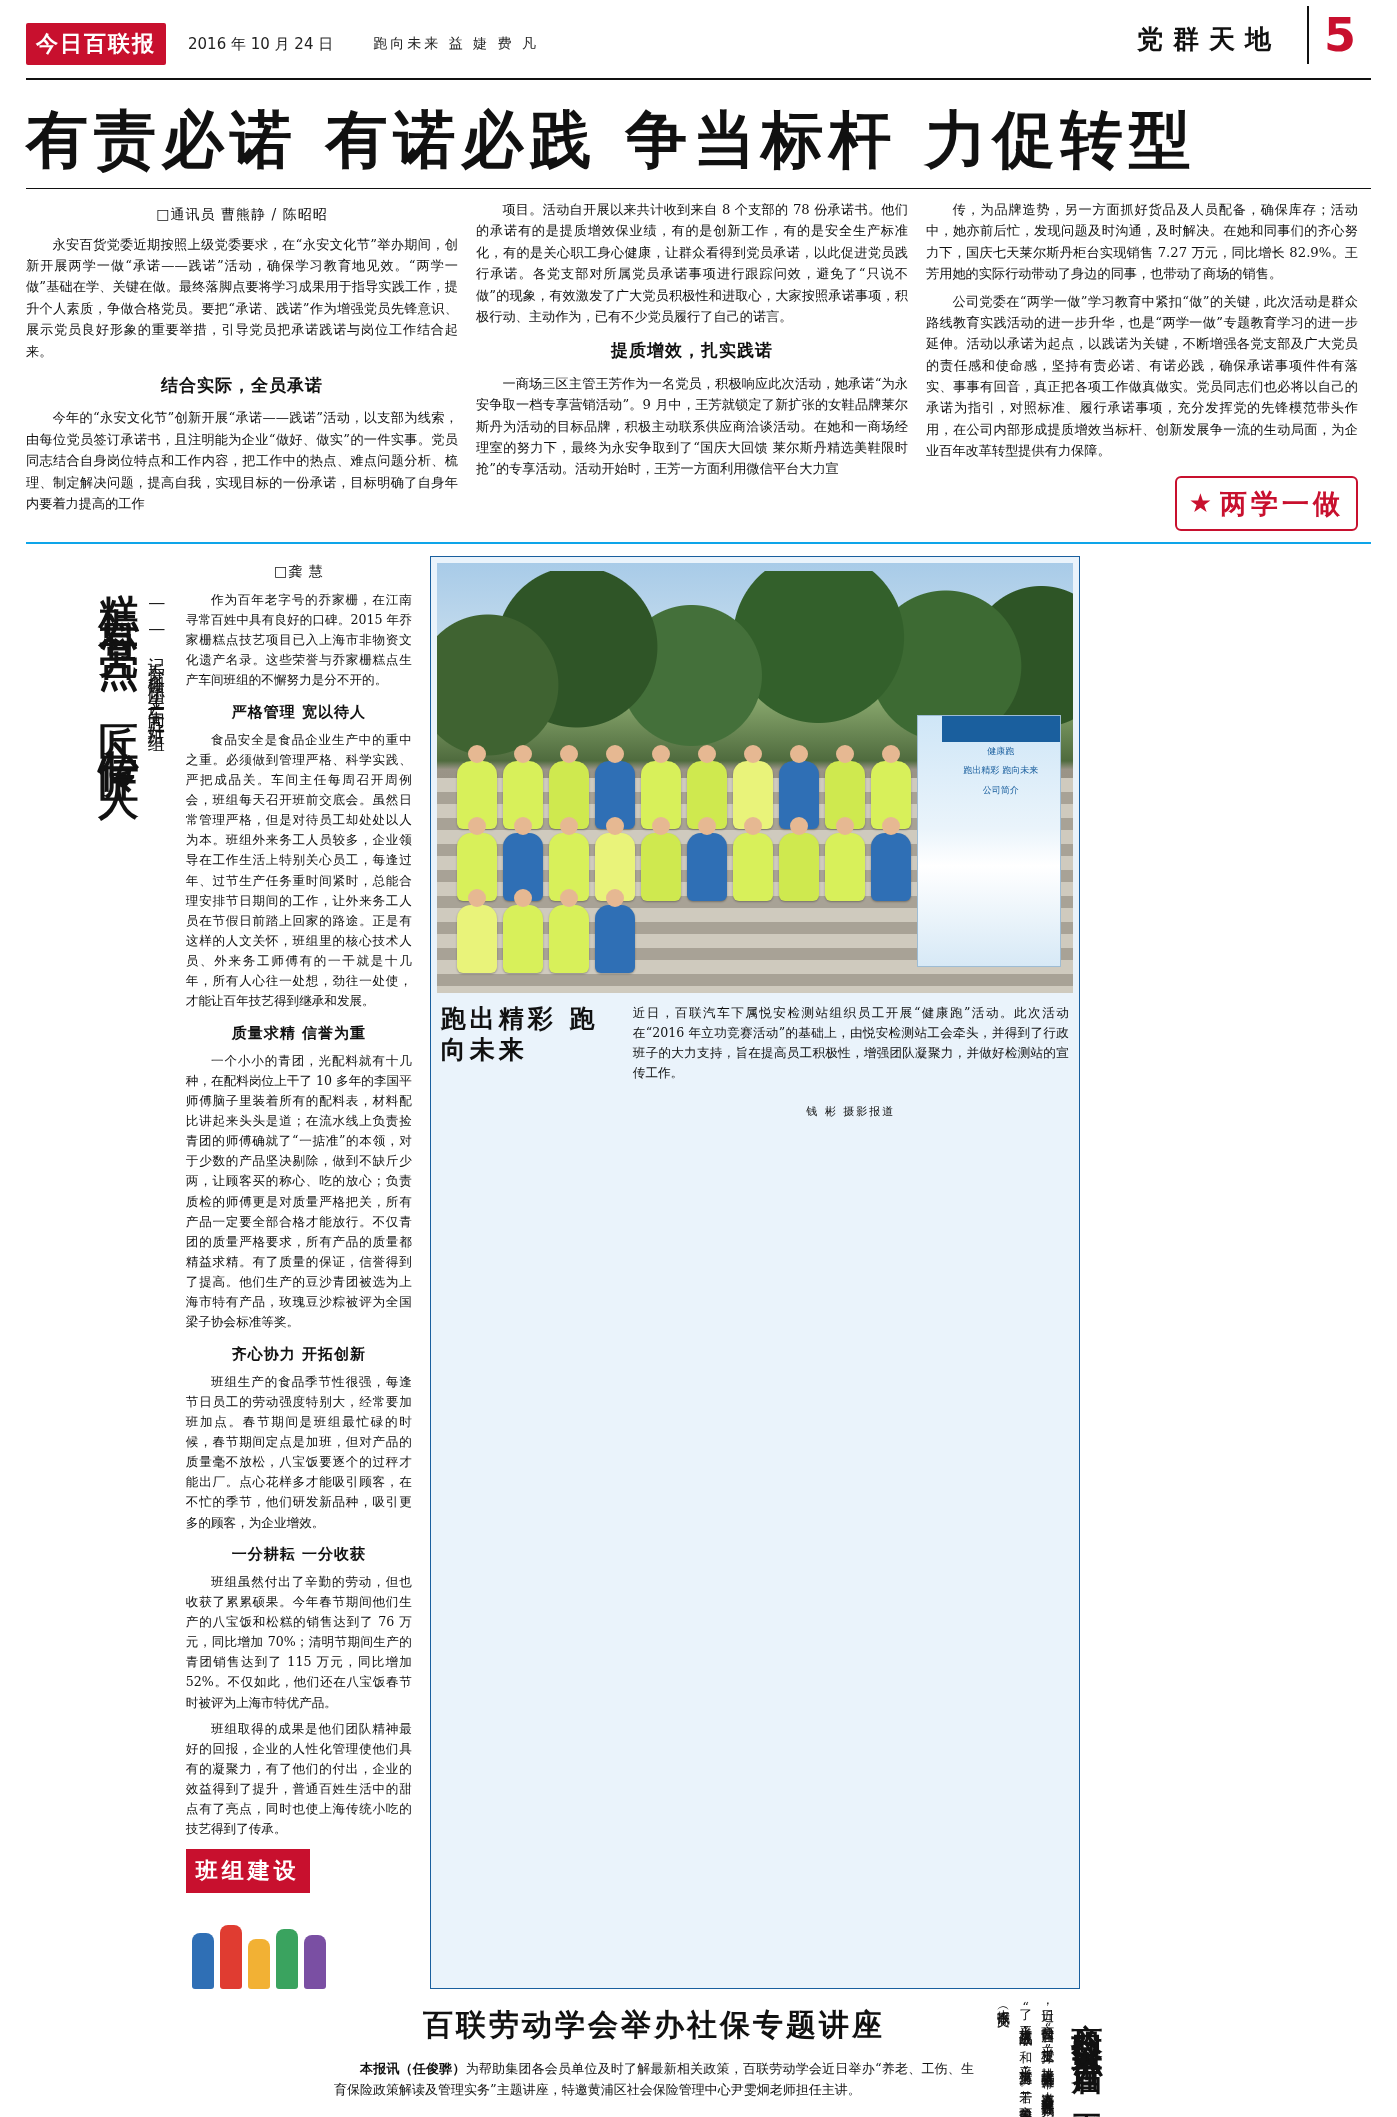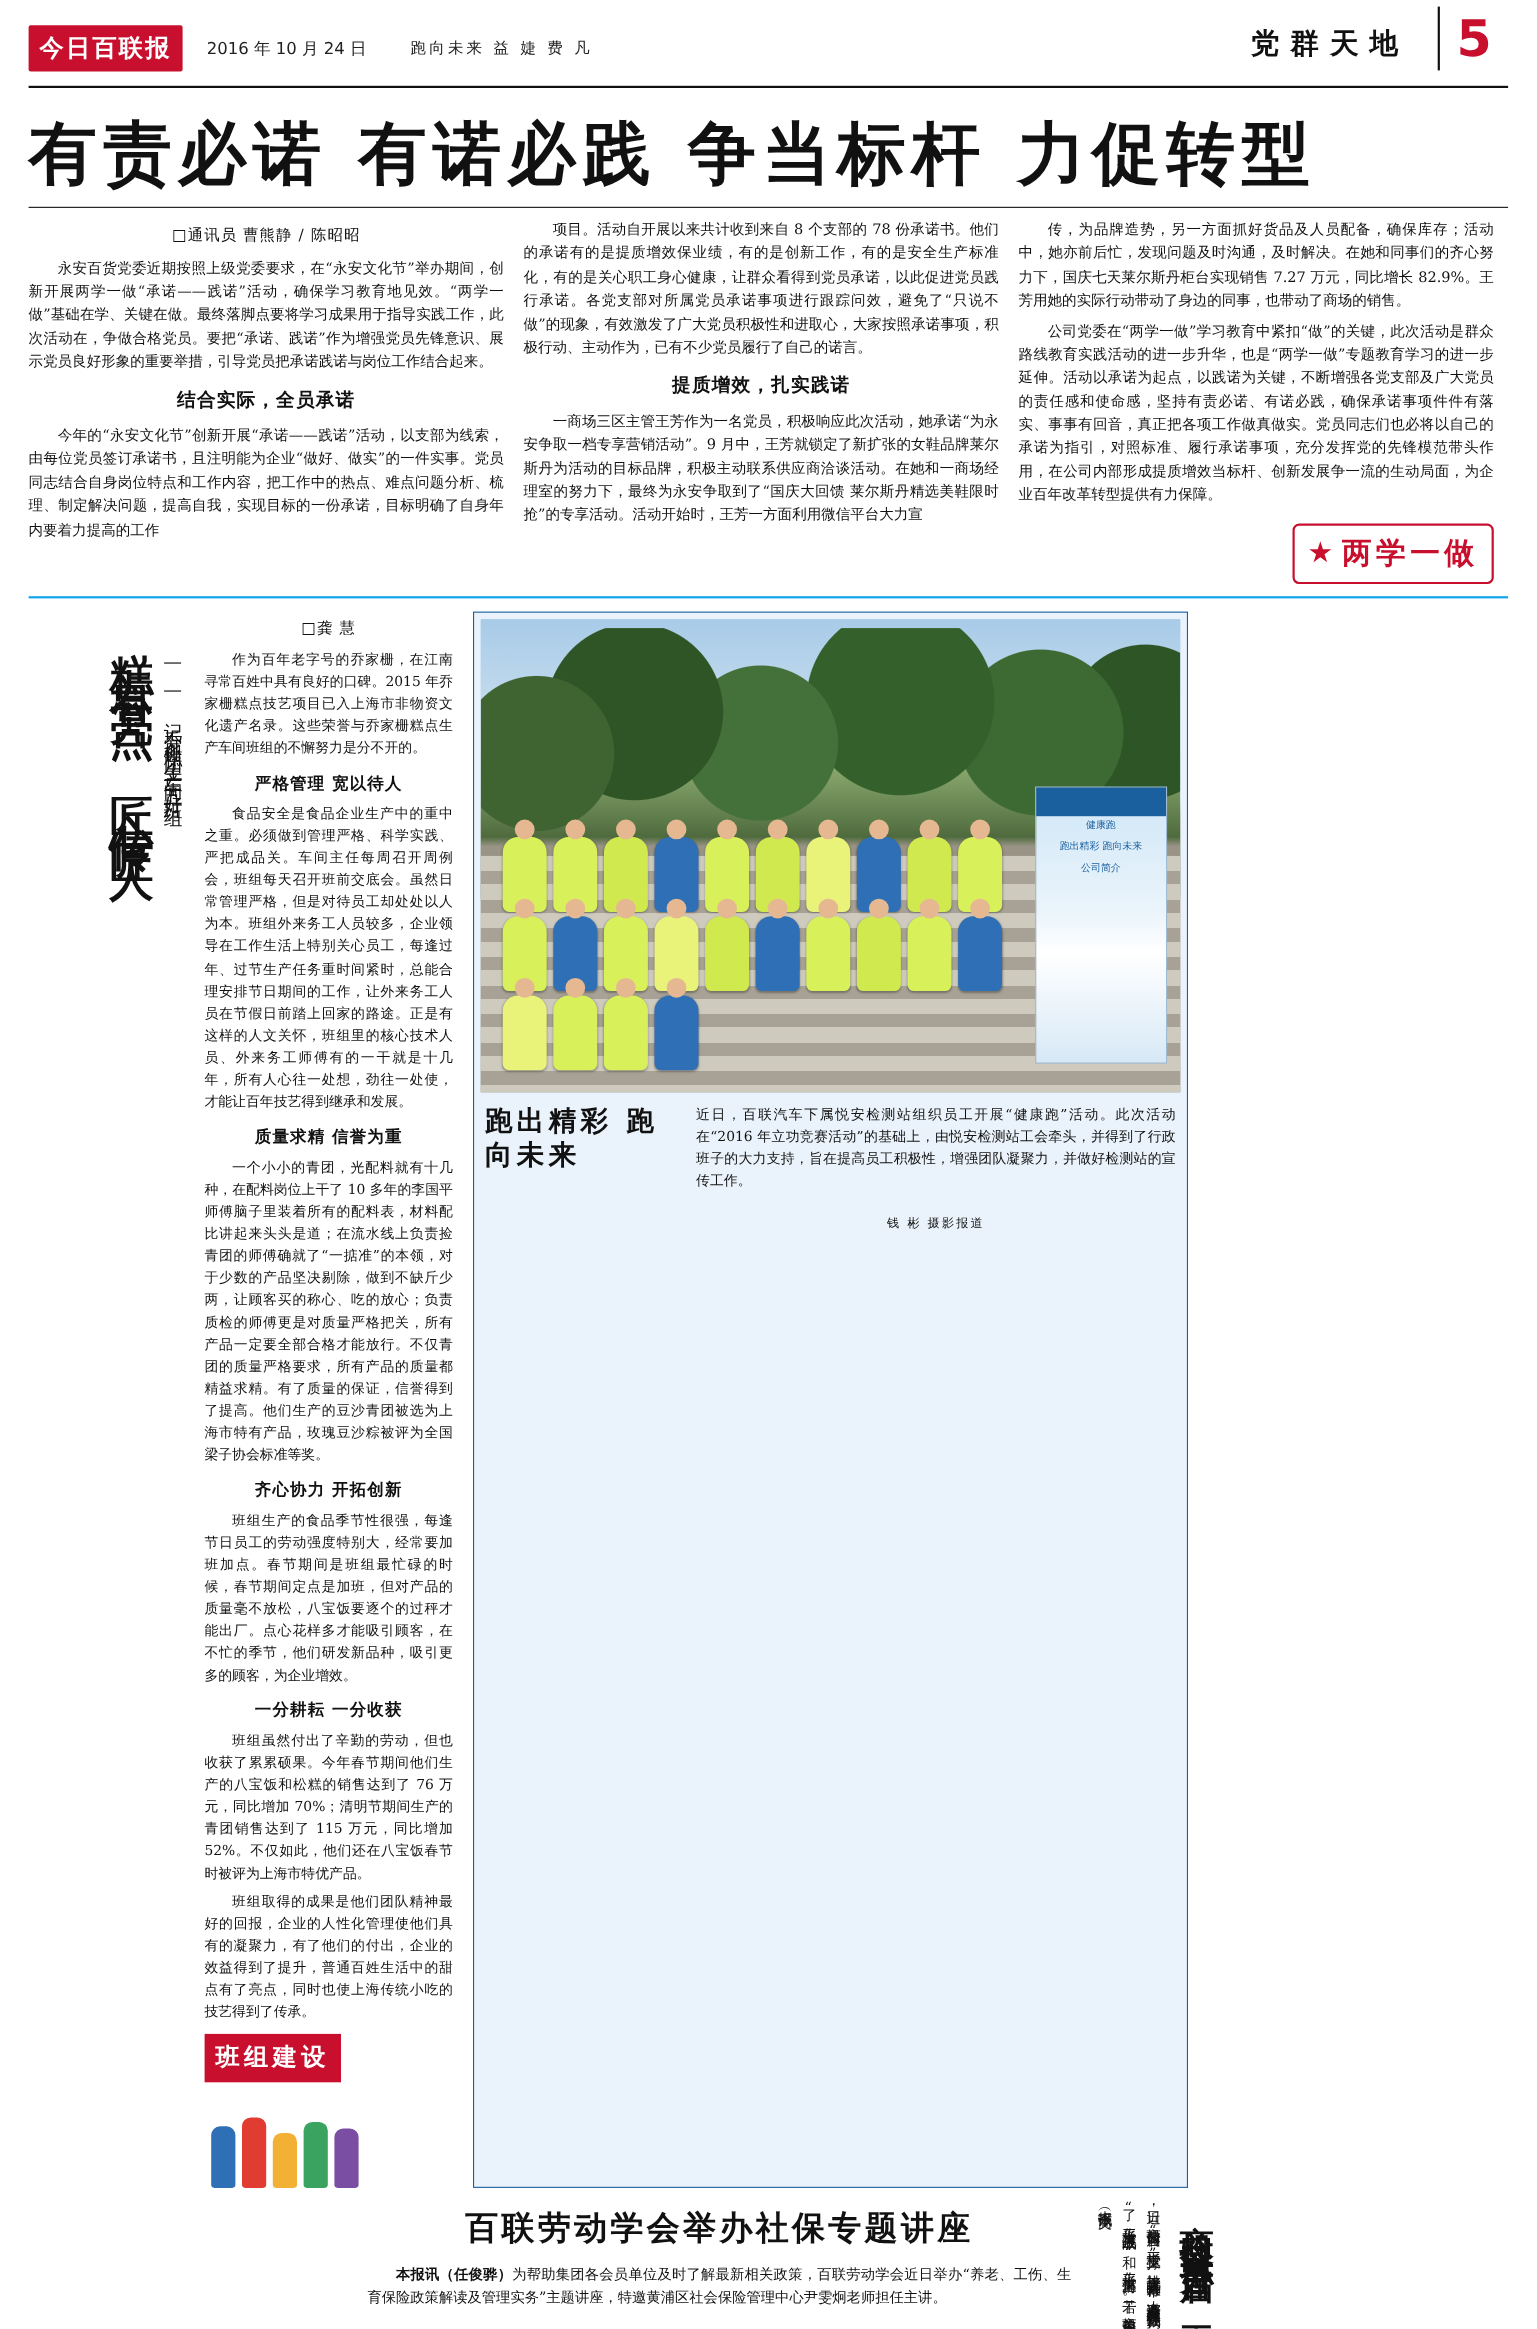--- a/index.html
+++ b/index.html
@@ -57,21 +57,21 @@
      radial-gradient(circle at 60% 35%, #33602b 0 85px, transparent 86px),
      radial-gradient(circle at 80% 50%, #3d6a33 0 75px, transparent 76px),
      radial-gradient(circle at 95% 45%, #2e5526 0 70px, transparent 71px);}
   .ph-steps{position:absolute;left:0;right:0;bottom:0;height:215px;background:repeating-linear-gradient(#cfcabe 0 14px,#a8a296 14px 26px);}
   .ph-people{position:absolute;left:20px;right:150px;bottom:20px;top:150px;display:flex;flex-wrap:wrap;align-content:flex-end;gap:4px 6px;}
   .pp{width:40px;height:68px;background:#d8f05a;border-radius:14px 14px 6px 6px;position:relative;box-shadow:0 1px 2px rgba(0,0,0,.3);}
   .pp:nth-child(3n){background:#cfe94f;}
   .pp:nth-child(4n){background:#2f6fb5;}
   .pp:nth-child(7n){background:#e9f37a;}
   .pp::before{content:"";position:absolute;top:-16px;left:11px;width:18px;height:18px;border-radius:50%;background:#e6b892;}
-  .ph-banner{position:absolute;right:12px;bottom:26px;width:118px;height:250px;background:linear-gradient(#cfe6f7,#eaf4fb 45%,#ffffff 60%,#d7e9f6);border:1px solid #9dbcd4;}
+  .ph-banner{position:absolute;right:12px;bottom:26px;width:118px;height:250px;background:linear-gradient(#cfe6f7,#eaf4fb 45%,#ffffff 60%,#d7e9f6);border:1px solid #9dbcd4;padding-left:24px;}
   .ph-banner .bh{height:26px;background:#1a5f9e;}
   .ph-banner .bt{font-size:9px;color:#1a5f9e;text-align:center;padding:4px 2px;line-height:1.3;}
   .cap-row{display:flex;gap:12px;padding:10px 4px 4px;}
   .cap-calli{writing-mode:horizontal-tb;font-size:25px;font-weight:bold;line-height:1.25;letter-spacing:4px;width:180px;font-family:"DejaVu Serif","Liberation Serif",serif;}
   .cap-text{flex:1;font-size:12.6px;line-height:1.6;text-align:justify;}
   .cap-credit{text-align:center;font-size:11px;margin-top:20px;letter-spacing:2px;}
 
   
   .bottom{display:flex;gap:18px;margin-top:10px;}
   .bot-left{width:290px;}
@@ -102,21 +102,21 @@
       <div class="md-pagenum">5</div>
     </div>
   </div>
 
   <div class="headline">有责必诺 有诺必践 争当标杆 力促转型</div>
   <div class="rule-thin"></div>
 
   <div class="top-cols">
     <div class="col">
       <div class="byline">□通讯员  曹熊静 / 陈昭昭</div>
-      <p>永安百货党委近期按照上级党委要求，在“永安文化节”举办期间，创新开展两学一做“承诺——践诺”活动，确保学习教育地见效。“两学一做”基础在学、关键在做。最终落脚点要将学习成果用于指导实践工作，此次活动在，争做合格党员。要把“承诺、践诺”作为增强党员先锋意识、展示党员良好形象的重要举措，引导党员把承诺践诺与岗位工作结合起来。</p>
+      <p>永安百货党委近期按照上级党委要求，在“永安文化节”举办期间，创新开展两学一做“承诺——践诺”活动，确保学习教育地见效。“两学一做”基础在学、关键在做。最终落脚点要将学习成果用于指导实践工作，提升个人素质，争做合格党员。要把“承诺、践诺”作为增强党员先锋意识、展示党员良好形象的重要举措，引导党员把承诺践诺与岗位工作结合起来。</p>
       <div class="subhead">结合实际，全员承诺</div>
       <p>今年的“永安文化节”创新开展“承诺——践诺”活动，以支部为线索，由每位党员签订承诺书，且注明能为企业“做好、做实”的一件实事。党员同志结合自身岗位特点和工作内容，把工作中的热点、难点问题分析、梳理、制定解决问题，提高自我，实现目标的一份承诺，目标明确了自身年内要着力提高的工作</p>
     </div>
     <div class="col">
       <p>项目。活动自开展以来共计收到来自 8 个支部的 78 份承诺书。他们的承诺有的是提质增效保业绩，有的是创新工作，有的是安全生产标准化，有的是关心职工身心健康，让群众看得到党员承诺，以此促进党员践行承诺。各党支部对所属党员承诺事项进行跟踪问效，避免了“只说不做”的现象，有效激发了广大党员积极性和进取心，大家按照承诺事项，积极行动、主动作为，已有不少党员履行了自己的诺言。</p>
       <div class="subhead">提质增效，扎实践诺</div>
       <p>一商场三区主管王芳作为一名党员，积极响应此次活动，她承诺“为永安争取一档专享营销活动”。9 月中，王芳就锁定了新扩张的女鞋品牌莱尔斯丹为活动的目标品牌，积极主动联系供应商洽谈活动。在她和一商场经理室的努力下，最终为永安争取到了“国庆大回馈 莱尔斯丹精选美鞋限时抢”的专享活动。活动开始时，王芳一方面利用微信平台大力宣</p>
     </div>
     <div class="col">
       <p>传，为品牌造势，另一方面抓好货品及人员配备，确保库存；活动中，她亦前后忙，发现问题及时沟通，及时解决。在她和同事们的齐心努力下，国庆七天莱尔斯丹柜台实现销售 7.27 万元，同比增长 82.9%。王芳用她的实际行动带动了身边的同事，也带动了商场的销售。</p>

